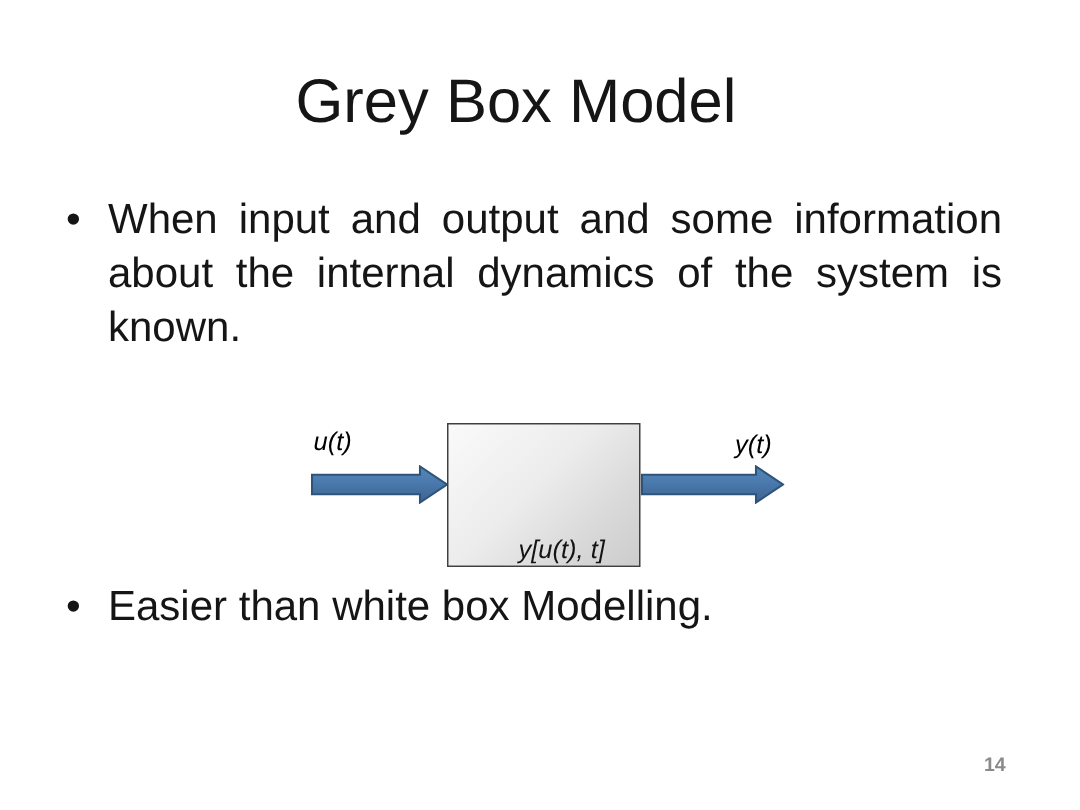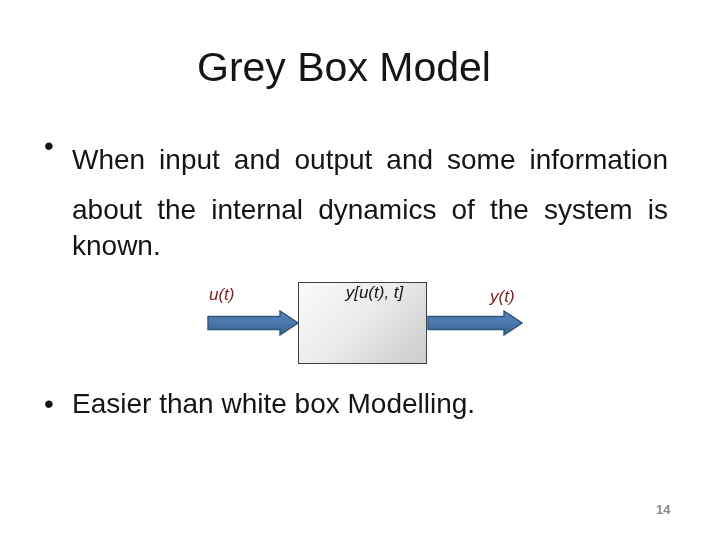--- a/index.html
+++ b/index.html
@@ -46,53 +46,52 @@
   }
   .bullet .btext {
     width: 596px;
   }
   .bullet-1 { top: 128px; }
   .bullet-2 { top: 386px; }
   .jline {
     text-align: justify;
     text-align-last: justify;
     white-space: nowrap;
-    margin-top: 14px;
   }
 
   
   .sig-label {
     position: absolute;
     font-size: 17px;
     font-style: italic;
-    color: #7f1d1d;
+    color: #000000;
     line-height: 20px;
   }
   .input-label  { left: 209px; top: 285px; }
   .output-label { left: 490px; top: 287px; }
 
   .arrow-svg {
     position: absolute;
     top: 310px;
     display: block;
   }
   .arrow-left  { left: 207px; }
   .arrow-right { left: 427px; }
 
   .sysbox {
     position: absolute;
     left: 298px;
     top: 282px;
     width: 129px;
-    height: 82px;
+    height: 96px;
     box-sizing: border-box;
     border: 1.5px solid #3f3f3f;
     background: linear-gradient(135deg, #fafafa 0%, #ececec 45%, #d9d9d9 75%, #cccccc 100%);
     display: flex;
-    align-items: flex-start;
+    align-items: flex-end;
     justify-content: center;
     padding-left: 24px;
   }
   .sysbox .box-label {
     font-size: 17px;
     font-style: italic;
     color: #141414;
   }
 
   

